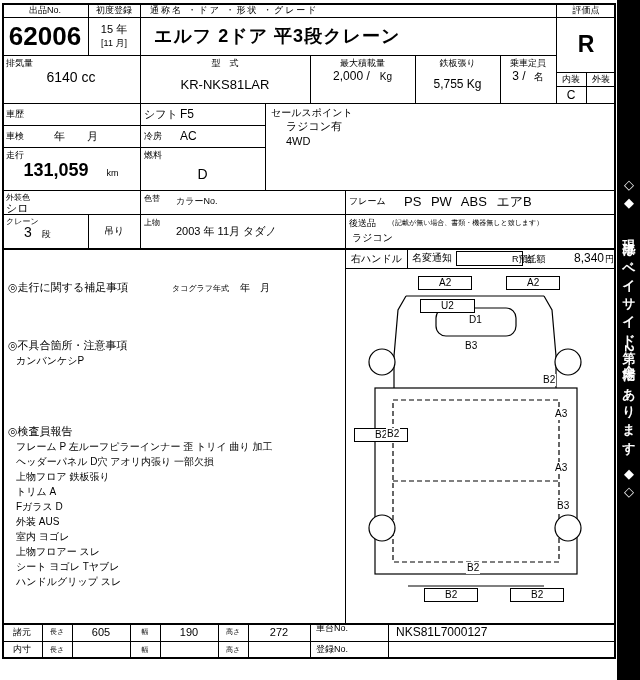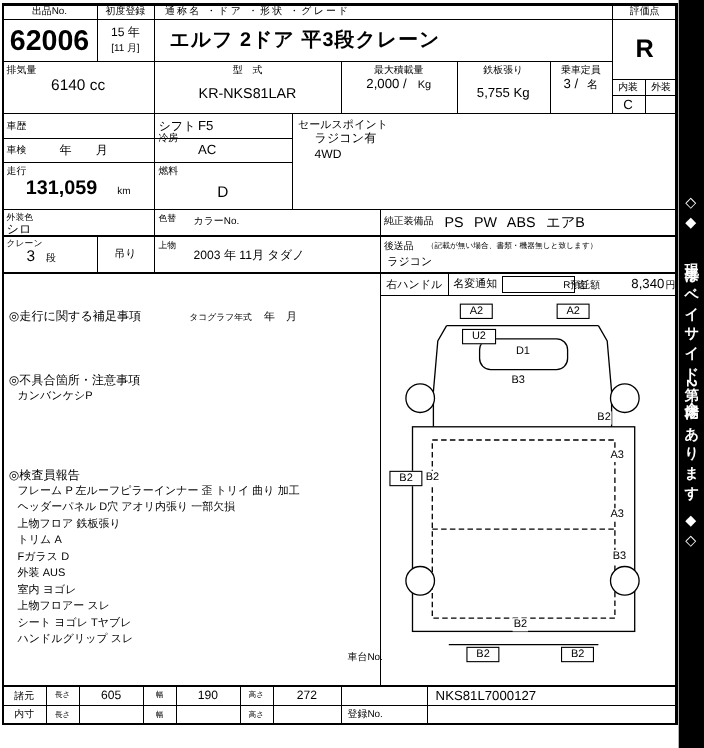--- a/index.html
+++ b/index.html
@@ -11,21 +11,21 @@
   .t { position:absolute; box-sizing:border-box; display:flex; align-items:center; white-space:pre; }
   .ctr { justify-content:center; text-align:center; }
   .col { flex-direction:column; justify-content:center; }
   .base { align-items:baseline; }
   .b { font-weight:bold; }
   svg.grid line, svg.grid rect { stroke:#000; fill:none; }
   .truck path, .truck line, .truck rect { stroke:#000; fill:none; stroke-width:1.2; }
   .truck circle { stroke:#000; fill:#fff; stroke-width:1.2; }
   .dash { stroke-dasharray:5 3; }
   .dg-label { position:absolute; font-size:10px; line-height:12px; background:#fff; padding:0 1px; }
-  .dg-label.boxed { border:1px solid #000; padding:0 8px; }
+  .dg-label.boxed { border:1px solid #000; padding:0 20px; }
   .rep-line { font-size:10px; line-height:15px; white-space:pre; }
   .sp-line { font-size:11px; line-height:15px;margin-left:13px; }
   .banner-strip { position:absolute; left:617px; top:0; width:23px; height:680px; background:#000;
     display:flex; align-items:center; justify-content:center; }
   .banner-text { writing-mode:vertical-rl; color:#fff; font-size:13px; letter-spacing:3px; font-weight:bold; }
 </style>
 </head>
 <body>
 
 <svg class="grid" style="position:absolute;left:0;top:0" width="640" height="680" shape-rendering="crispEdges">
@@ -101,21 +101,21 @@
 <div class="t ctr base" style="left:500px;top:69px;width:56px;height:30px;gap:8px">
   <span style="font-size:12px">3 /</span>
   <span style="font-size:10px">名</span>
 </div>
 
 <div class="t" style="left:6px;top:105px;width:80px;height:18px;font-size:9px">車歴</div>
 <div class="t" style="left:144px;top:105px;width:34px;height:18px;font-size:11px">シフト</div>
 <div class="t" style="left:180px;top:105px;width:60px;height:18px;font-size:12px">F5</div>
 <div class="t" style="left:6px;top:127px;width:34px;height:18px;font-size:9px">車検</div>
 <div class="t" style="left:54px;top:127px;width:80px;height:18px;font-size:11px">年　　月</div>
-<div class="t" style="left:144px;top:116px;width:34px;height:18px;font-size:9px">冷房</div>
+<div class="t" style="left:144px;top:127px;width:34px;height:18px;font-size:9px">冷房</div>
 <div class="t" style="left:180px;top:127px;width:60px;height:18px;font-size:12px">AC</div>
 <div class="t" style="left:6px;top:149px;width:40px;height:12px;font-size:9px">走行</div>
 <div class="t ctr base" style="left:2px;top:160px;width:138px;height:28px;gap:18px">
   <span class="b" style="font-size:18px">131,059</span>
   <span style="font-size:9px">km</span>
 </div>
 <div class="t" style="left:144px;top:149px;width:40px;height:12px;font-size:9px">燃料</div>
 <div class="t ctr" style="left:140px;top:160px;width:125px;height:28px;font-size:14px">D</div>
 <div class="t" style="left:6px;top:192px;width:40px;height:10px;font-size:8px">外装色</div>
 <div class="t" style="left:6px;top:202px;width:80px;height:12px;font-size:11px">シロ</div>
@@ -126,21 +126,21 @@
   <span style="font-size:14px">3</span>
   <span style="font-size:9px">段</span>
 </div>
 <div class="t ctr" style="left:88px;top:214px;width:52px;height:34px;font-size:10px">吊り</div>
 <div class="t" style="left:144px;top:217px;width:30px;height:10px;font-size:8px">上物</div>
 <div class="t" style="left:176px;top:222px;width:168px;height:18px;font-size:11px">2003 年 11月 タダノ</div>
 
 <div class="t" style="left:271px;top:106px;width:130px;height:14px;font-size:10px">セールスポイント</div>
 <div class="t col" style="left:273px;top:119px;width:200px;height:64px;align-items:flex-start;justify-content:flex-start"><div class="sp-line">ラジコン有</div><div class="sp-line">4WD</div></div>
 
-<div class="t" style="left:349px;top:194px;width:60px;height:14px;font-size:9px">純正装備品</div>
+<div class="t" style="left:349px;top:194px;width:60px;height:14px;font-size:9px">フレーム</div>
 <div class="t" style="left:404px;top:191px;width:212px;height:21px;font-size:13px;word-spacing:6px">PS PW ABS エアB</div>
 <div class="t" style="left:349px;top:217px;width:40px;height:12px;font-size:9px">後送品</div>
 <div class="t" style="left:388px;top:218px;width:228px;height:10px;font-size:7px">（記載が無い場合、書類・機器無しと致します）</div>
 <div class="t" style="left:352px;top:231px;width:200px;height:14px;font-size:10px">ラジコン</div>
 
 <div class="t ctr" style="left:346px;top:249px;width:61px;height:19px;font-size:10px">右ハンドル</div>
 <div class="t" style="left:412px;top:251px;width:44px;height:14px;font-size:10px">名変通知</div>
 <div class="t" style="left:525px;top:253px;width:12px;height:12px;font-size:9px">迄</div>
 <div class="t" style="left:512px;top:253px;width:44px;height:12px;font-size:9px">R預託額</div>
 <div class="t" style="left:572px;top:250px;width:32px;height:16px;font-size:12px;justify-content:flex-end">8,340</div>
@@ -175,21 +175,21 @@
 </div>
 
 <div class="t ctr" style="left:2px;top:623px;width:40px;height:18px;font-size:9px">諸元</div>
 <div class="t ctr" style="left:2px;top:641px;width:40px;height:17px;font-size:9px">内寸</div>
 <div class="t ctr" style="left:42px;top:623px;width:30px;height:18px;font-size:7px">長さ</div>
 <div class="t ctr" style="left:72px;top:623px;width:58px;height:18px;font-size:11px">605</div>
 <div class="t ctr" style="left:130px;top:623px;width:30px;height:18px;font-size:7px">幅</div>
 <div class="t ctr" style="left:160px;top:623px;width:58px;height:18px;font-size:11px">190</div>
 <div class="t ctr" style="left:218px;top:623px;width:30px;height:18px;font-size:7px">高さ</div>
 <div class="t ctr" style="left:248px;top:623px;width:62px;height:18px;font-size:11px">272</div>
-<div class="t" style="left:316px;top:588px;width:72px;height:18px;font-size:9px">車台No.</div>
+<div class="t" style="left:316px;top:619px;width:72px;height:18px;font-size:9px">車台No.</div>
 <div class="t" style="left:396px;top:623px;width:219px;height:18px;font-size:12px">NKS81L7000127</div>
 <div class="t ctr" style="left:42px;top:641px;width:30px;height:17px;font-size:7px">長さ</div>
 <div class="t ctr" style="left:130px;top:641px;width:30px;height:17px;font-size:7px">幅</div>
 <div class="t ctr" style="left:218px;top:641px;width:30px;height:17px;font-size:7px">高さ</div>
 <div class="t" style="left:316px;top:641px;width:72px;height:17px;font-size:9px">登録No.</div>
 <div class="t" style="left:396px;top:641px;width:219px;height:17px;font-size:11px"></div>
 
 <div class="banner-strip">
   <span class="banner-text">◇◆　現車はベイサイド第2会場にあります　◆◇</span>
 </div>

